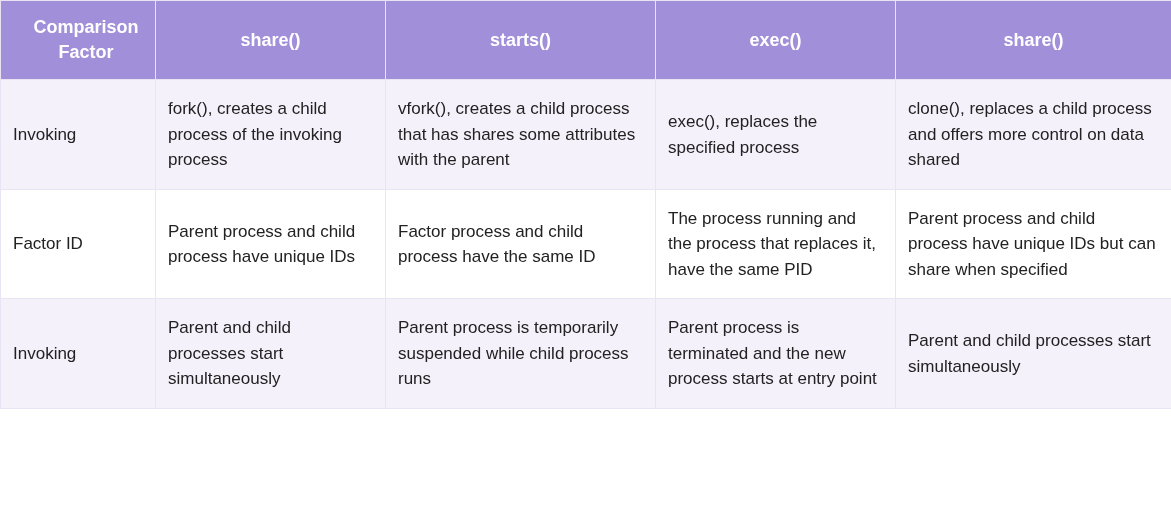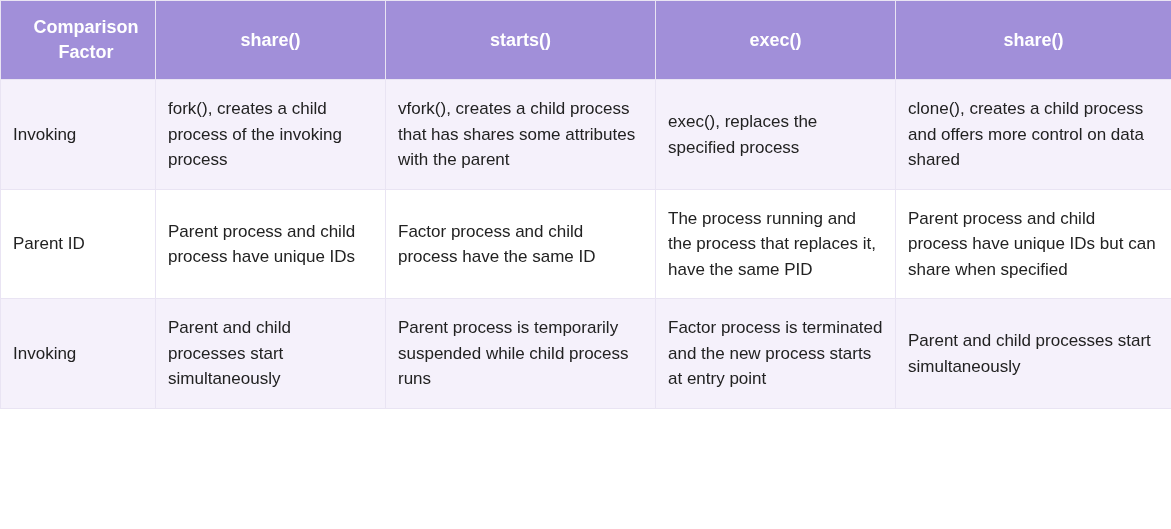--- a/index.html
+++ b/index.html
@@ -65,30 +65,30 @@
       <th>exec()</th>
       <th>share()</th>
     </tr>
   </thead>
   <tbody>
     <tr>
       <td>Invoking</td>
       <td>fork(), creates a child process of the invoking process</td>
       <td>vfork(), creates a child process that has shares some attributes with the parent</td>
       <td>exec(), replaces the specified process</td>
-      <td>clone(), creates a child process and offers more control on data shared</td>
+      <td>clone(), replaces a child process and offers more control on data shared</td>
     </tr>
     <tr>
-      <td>Parent ID</td>
+      <td>Factor ID</td>
       <td>Parent process and child process have unique IDs</td>
       <td>Factor process and child process have the same ID</td>
       <td>The process running and the process that replaces it, have the same PID</td>
       <td>Parent process and child process have unique IDs but can share when specified</td>
     </tr>
     <tr>
       <td>Invoking</td>
       <td>Parent and child processes start simultaneously</td>
       <td>Parent process is temporarily suspended while child process runs</td>
-      <td>Factor process is terminated and the new process starts at entry point</td>
+      <td>Parent process is terminated and the new process starts at entry point</td>
       <td>Parent and child processes start simultaneously</td>
     </tr>
   </tbody>
 </table>
 
 </body></html>

